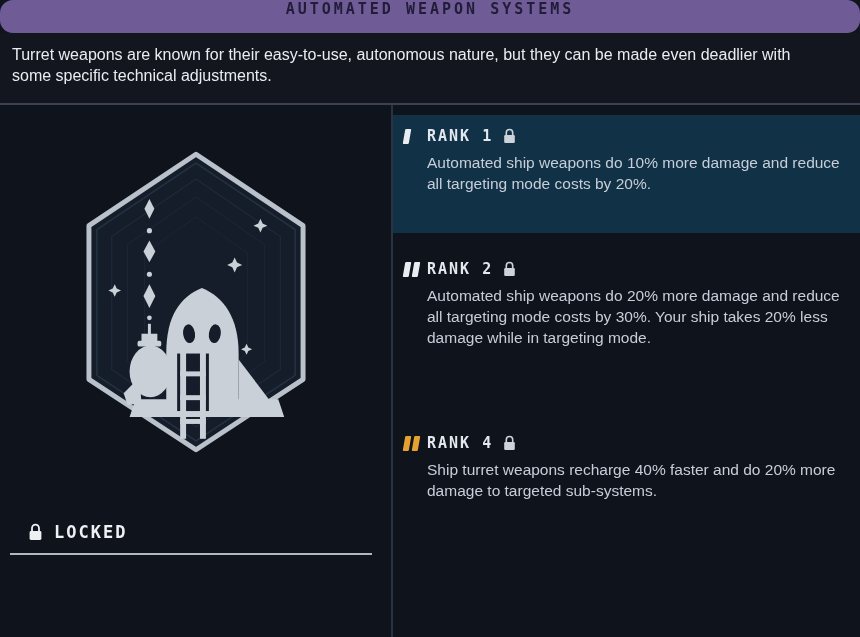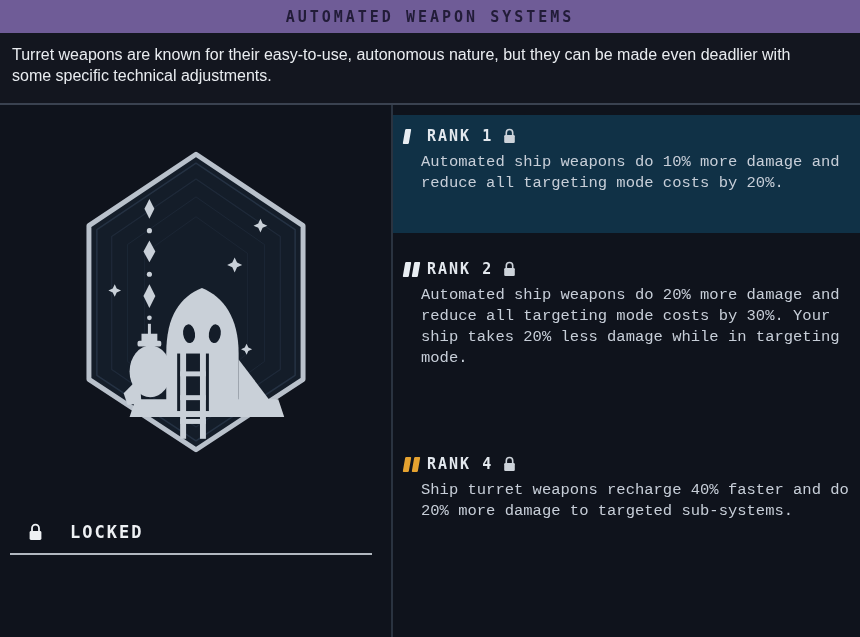--- a/index.html
+++ b/index.html
@@ -4,45 +4,45 @@
 <style>
   :root{
     --title-bar:#6f5c97; --title-text:#221c38; --bg:#10141d; --desc-bg:#13161f;
     --panel-bg:#0f131c; --highlight:#103146; --body-text:#c7ced8; --heading-text:#e3e8ee;
     --pip-white:#e8edf2; --pip-amber:#e5a230; --divider:#3a4250; --locked-line:#b2b8c0;
   }
   *{margin:0;padding:0;box-sizing:border-box;}
   html,body{width:860px;height:637px;overflow:hidden;}
   body{background:var(--bg);font-family:"Liberation Sans",sans-serif;}
   .screen{width:860px;height:637px;display:flex;flex-direction:column;background:var(--bg);}
-  .title-bar{flex:0 0 33px;background:var(--title-bar);display:flex;align-items:center;justify-content:center;}
+  .title-bar{flex:0 0 33px;background:var(--title-bar);display:flex;align-items:flex-start;justify-content:center;border-radius:13px;}
   .title-bar .title{font-family:"DejaVu Sans Mono",monospace;font-weight:bold;font-size:15px;
     letter-spacing:3px;color:var(--title-text);}
   .description-bar{flex:0 0 72px;background:var(--desc-bg);padding:11px 64px 3px 12px;
     border-bottom:2px solid var(--divider);}
   .description-bar .desc-text{font-size:16px;line-height:21px;color:#e9ecf0;}
   .main{flex:1;display:flex;min-height:0;background:var(--panel-bg);}
   .left-panel{flex:0 0 393px;position:relative;border-right:2px solid #2a3340;background:var(--panel-bg);}
   .badge-wrap{position:absolute;top:44px;left:50%;transform:translateX(-50%);}
-  .locked-row{position:absolute;top:417px;left:18px;display:flex;align-items:center;gap:27px;}
+  .locked-row{position:absolute;top:417px;left:18px;display:flex;align-items:center;gap:11px;}
   .locked-label{font-family:"DejaVu Sans Mono",monospace;font-weight:bold;font-size:17px;
     letter-spacing:2px;color:#eef1f4;}
   .locked-line{position:absolute;top:448px;left:10px;width:362px;height:2px;background:var(--locked-line);}
   .right-panel{flex:1;padding-top:10px;overflow:hidden;}
   .rank{padding:12px 22px 16px 11px;margin-bottom:15px;}
   .rank.highlighted{background:var(--highlight);min-height:118px;}
   .rank-header{display:flex;align-items:center;}
   .pips{width:23px;display:flex;gap:3px;align-items:center;flex:0 0 23px;}
   .pip{width:6px;height:15px;transform:skewX(-10deg);border-radius:1px;display:inline-block;}
   .pip.white{background:var(--pip-white);}
   .pip.amber{background:var(--pip-amber);}
   .rank-label{font-family:"DejaVu Sans Mono",monospace;font-weight:bold;font-size:15px;
     letter-spacing:2px;color:var(--heading-text);}
   .lock-icon{margin-left:10px;display:inline-flex;}
-  .rank-desc{margin:7px 0 0 17px;width:428px;font-size:15.5px;line-height:21px;color:var(--body-text);font-family:Liberation Mono, monospace;}
+  .rank-desc{margin:7px 0 0 23px;width:428px;font-size:15.5px;line-height:21px;color:var(--body-text);}
 </style>
 </head>
 <body>
 
 <div class="screen">
 
   <div class="title-bar">
     <span class="title">AUTOMATED WEAPON SYSTEMS</span>
   </div>
 

